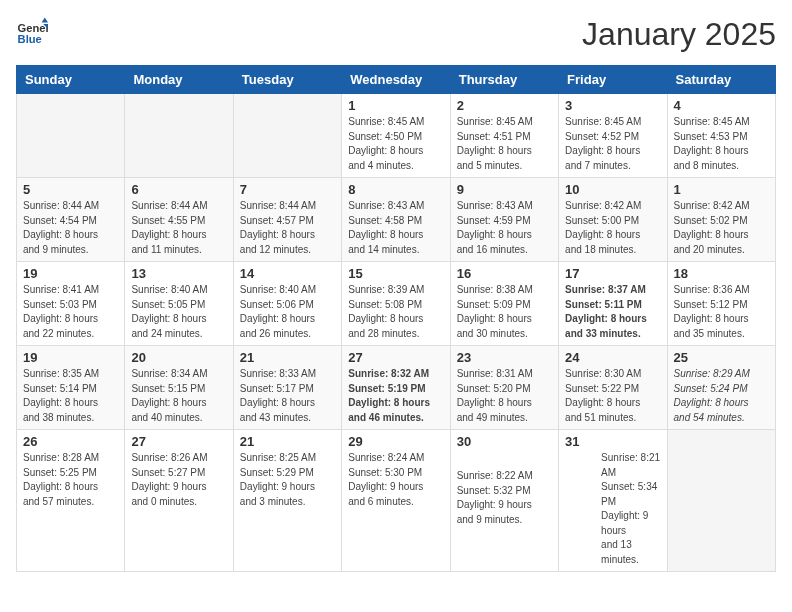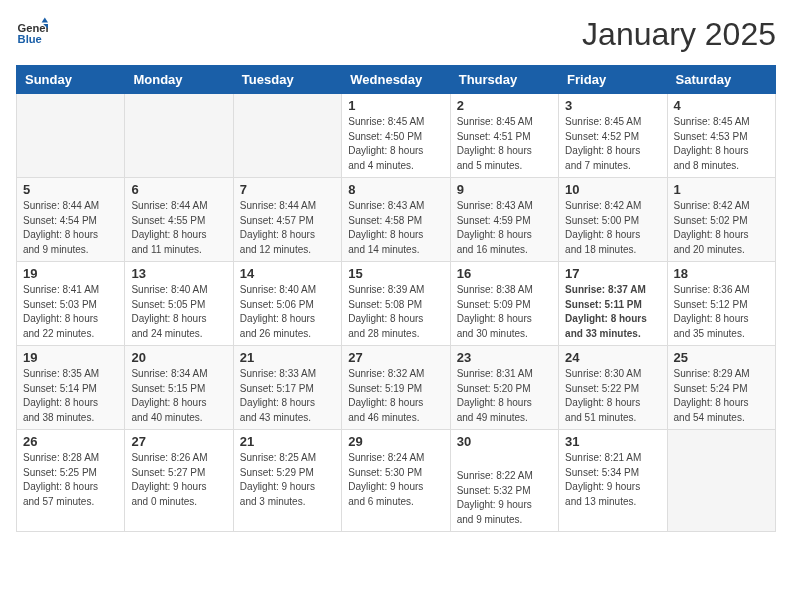--- a/index.html
+++ b/index.html
@@ -263,42 +263,42 @@
         </td>
         <td>
           <span class="day-number">21</span>
           <div class="day-info" style="white-space: pre-line;">Sunrise: 8:33 AM
 Sunset: 5:17 PM
 Daylight: 8 hours
 and 43 minutes.</div>
         </td>
         <td>
           <span class="day-number">27</span>
-          <div class="day-info" style="white-space: pre-line;">Sunrise: 8:32 AM
+          <div class="day-info" style="white-space: pre-line; font-weight: bold;">Sunrise: 8:32 AM
 Sunset: 5:19 PM
 Daylight: 8 hours
 and 46 minutes.</div>
         </td>
         <td>
           <span class="day-number">23</span>
           <div class="day-info" style="white-space: pre-line;">Sunrise: 8:31 AM
 Sunset: 5:20 PM
 Daylight: 8 hours
 and 49 minutes.</div>
         </td>
         <td>
           <span class="day-number">24</span>
           <div class="day-info" style="white-space: pre-line;">Sunrise: 8:30 AM
 Sunset: 5:22 PM
 Daylight: 8 hours
 and 51 minutes.</div>
         </td>
         <td>
           <span class="day-number">25</span>
-          <div class="day-info" style="white-space: pre-line;">Sunrise: 8:29 AM
+          <div class="day-info" style="white-space: pre-line; font-style: italic;">Sunrise: 8:29 AM
 Sunset: 5:24 PM
 Daylight: 8 hours
 and 54 minutes.</div>
         </td>
       </tr>
       <tr>
         <td>
           <span class="day-number">26</span>
           <div class="day-info" style="white-space: pre-line;">Sunrise: 8:28 AM
 Sunset: 5:25 PM
@@ -328,21 +328,21 @@
         </td>
         <td>
           <span class="day-number">30</span>
           <div class="day-info" style="white-space: pre-line; margin-top: 20px;">Sunrise: 8:22 AM
 Sunset: 5:32 PM
 Daylight: 9 hours
 and 9 minutes.</div>
         </td>
         <td>
           <span class="day-number">31</span>
-          <div class="day-info" style="white-space: pre-line;">Sunrise: 8:21 AM
+          <div class="day-info" style="white-space: pre-line; margin-left: 36px;">Sunrise: 8:21 AM
 Sunset: 5:34 PM
 Daylight: 9 hours
 and 13 minutes.</div>
         </td>
         <td class="empty-cell"></td>
       </tr>
     </tbody>
 </table>
 
 </body></html>

